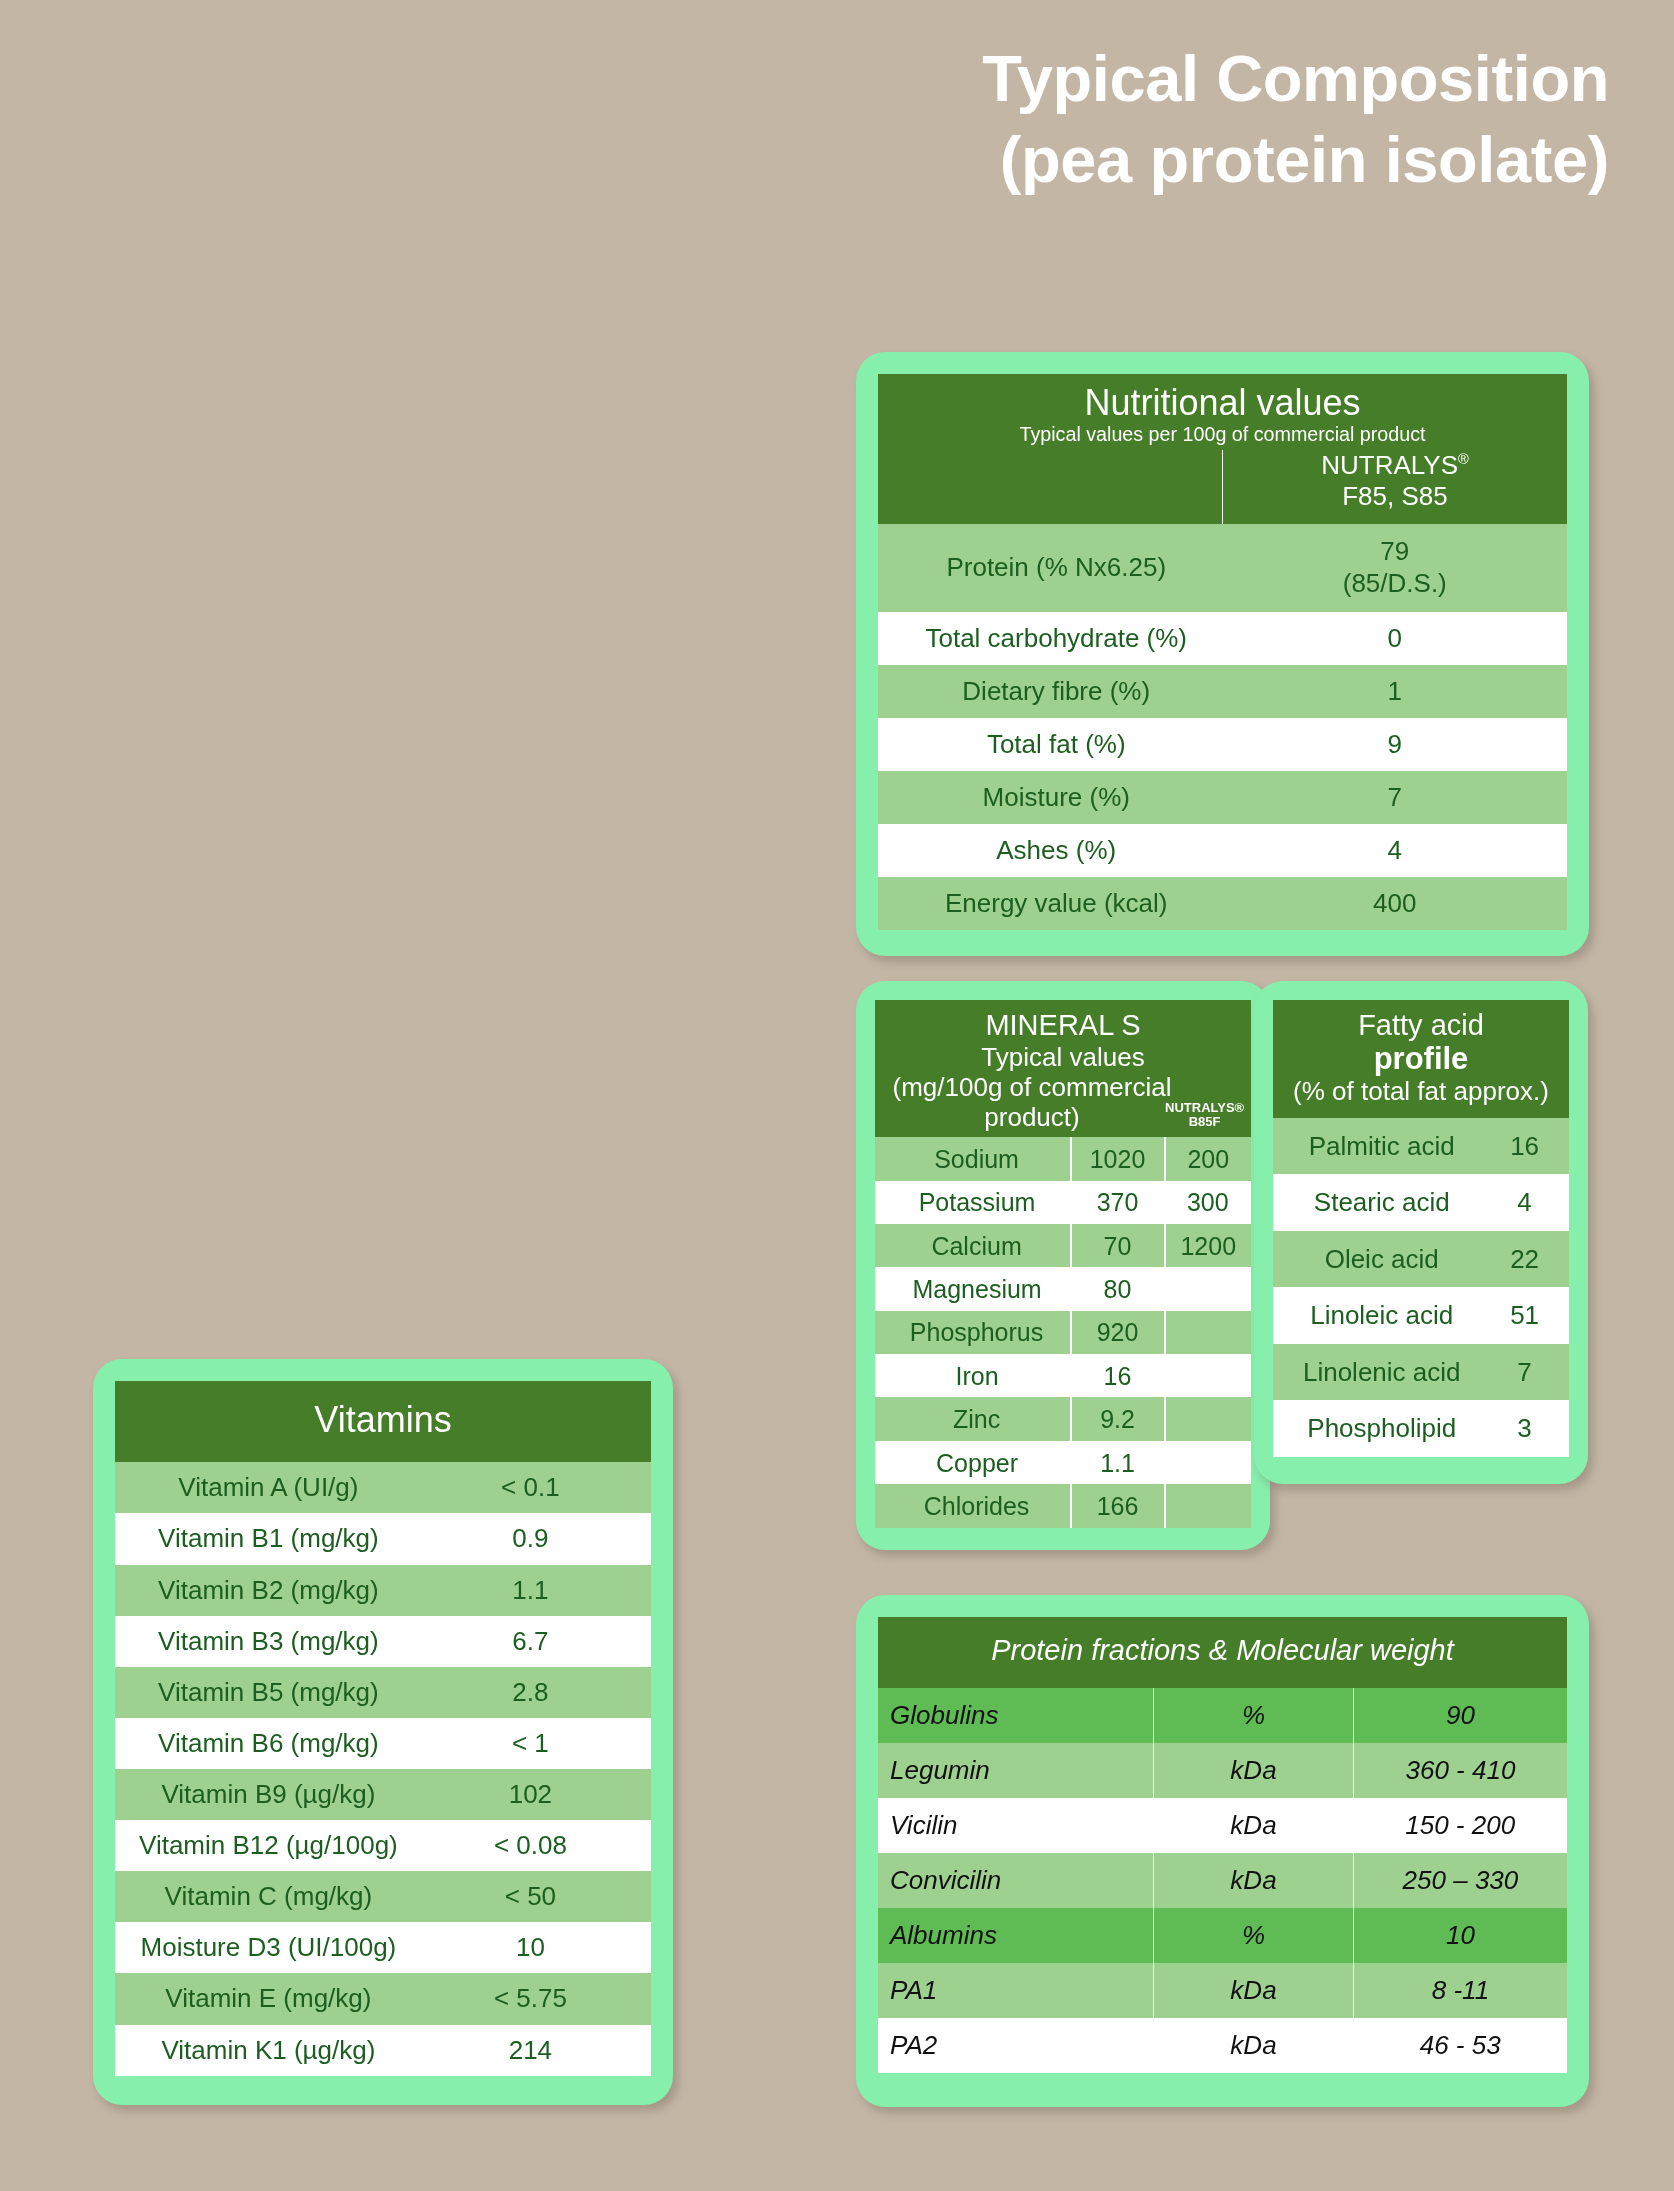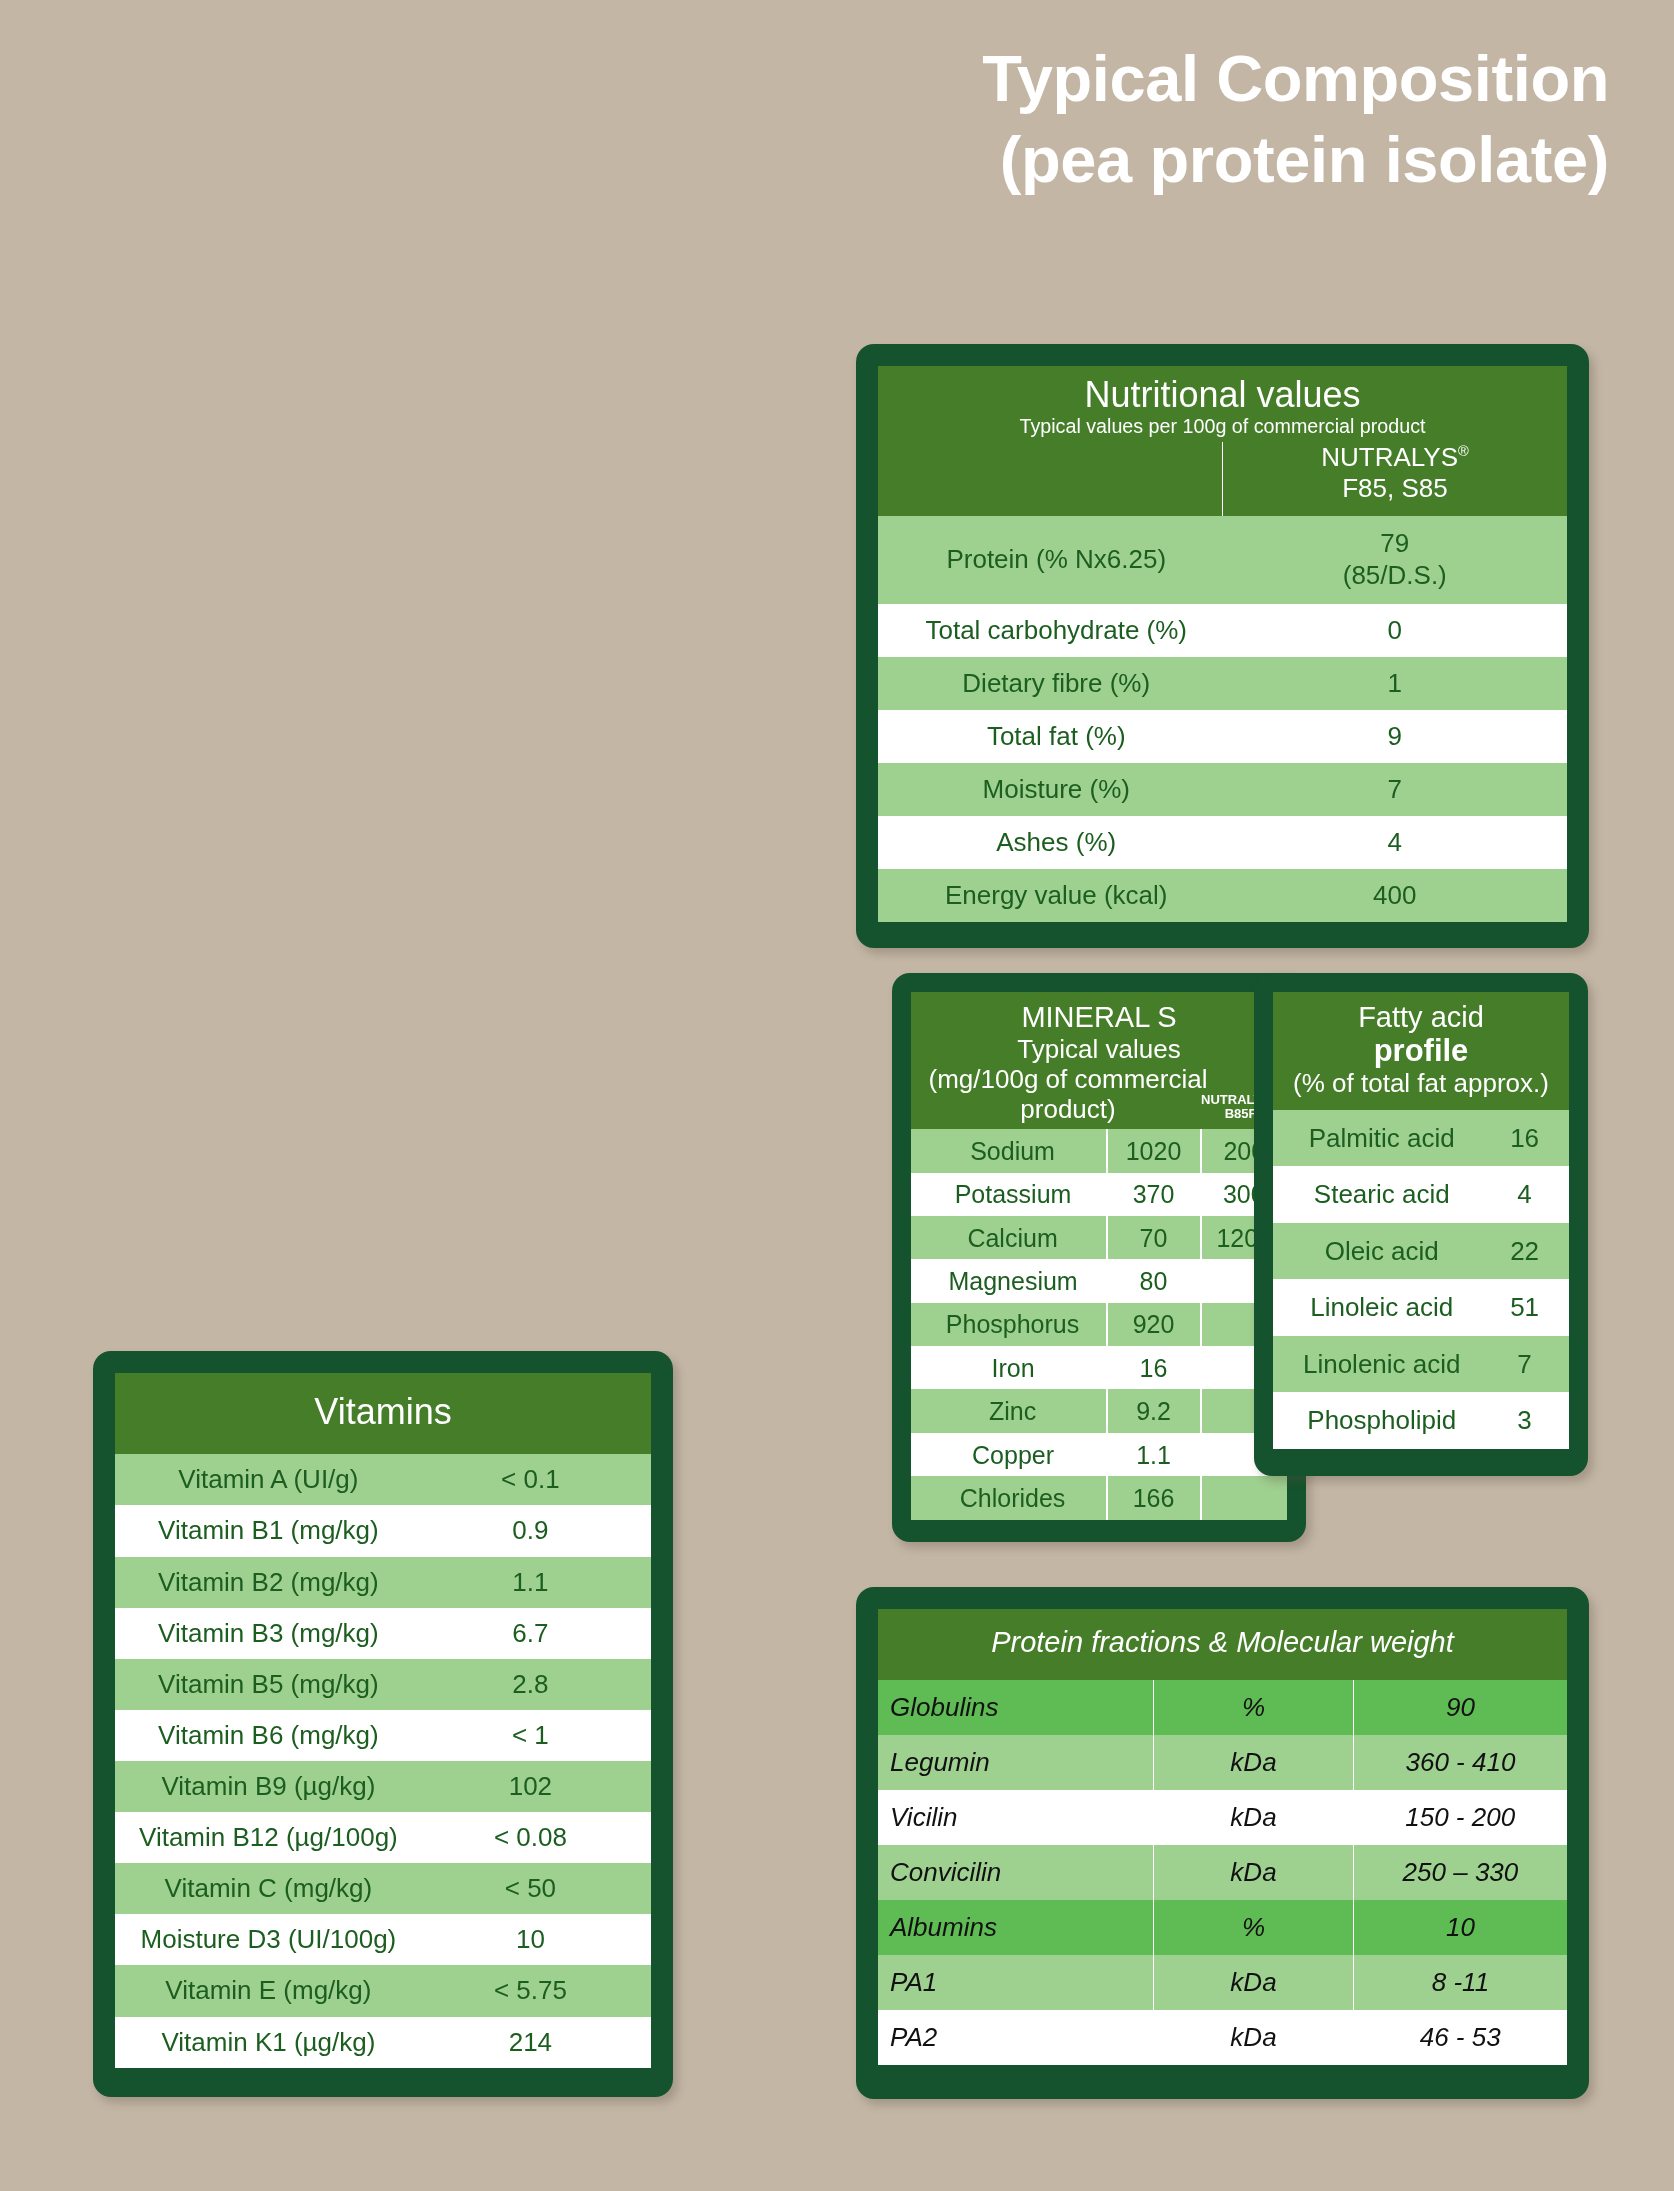--- a/index.html
+++ b/index.html
@@ -30,23 +30,24 @@
     font-size: 65px;
     line-height: 1.24;
     font-weight: 700;
     letter-spacing: -0.4px;
   }
   #title .line { display: block; white-space: nowrap; }
 
   
   .card {
     position: absolute;
-    background: #14532d;
-    border-radius: 18px;
+    background: #86efac;
+    border-radius: 29px;
     box-shadow: 4.3px 6px 8.6px rgba(90,76,60,0.28);
+    margin-top: 8px;
   }
 
   .tbl {
     width: 100%;
     border-collapse: collapse;
     table-layout: fixed;
   }
 
   .hdr-cell {
     background: #457d29;
@@ -89,21 +90,21 @@
   #card-nutrition .nut-head-right {
     background:#457d29; color:#fff; text-align:center; font-size:26px;
     line-height:1.2; border-left:1.7px solid #ffffff; vertical-align: bottom;
     padding-bottom: 12px;
   }
   #card-nutrition .protein-label { font-size:26px; }
   #card-nutrition .protein-val   { font-size:26px; line-height:1.22; }
   .sup { font-size: 14.6px; vertical-align: super; }
 
   
-  #card-minerals { left: 892px; top: 973px; width: 414px; }
+  #card-minerals { left: 856px; top: 973px; width: 414px; }
   #card-minerals .inner { padding: 19px 19px 22px 19px; }
   #card-minerals col.m1 { width: 52%; }
   #card-minerals col.m2 { width: 25%; }
   #card-minerals col.m3 { width: 23%; }
   #card-minerals .rowlabel { font-size: 25px; padding: 7.7px 0 7.7px 8.6px; }
   #card-minerals .rowval   { font-size: 25px; padding: 7.7px 1.7px; }
   #card-minerals .cellgap  { border-left: 2.6px solid #ffffff; }
   #card-minerals .minhdr { position: relative; padding-bottom: 5.1px; }
   #card-minerals .minhdr .brandtag {
     position: absolute; right: 6.8px; bottom: 6.8px; text-align: center;

